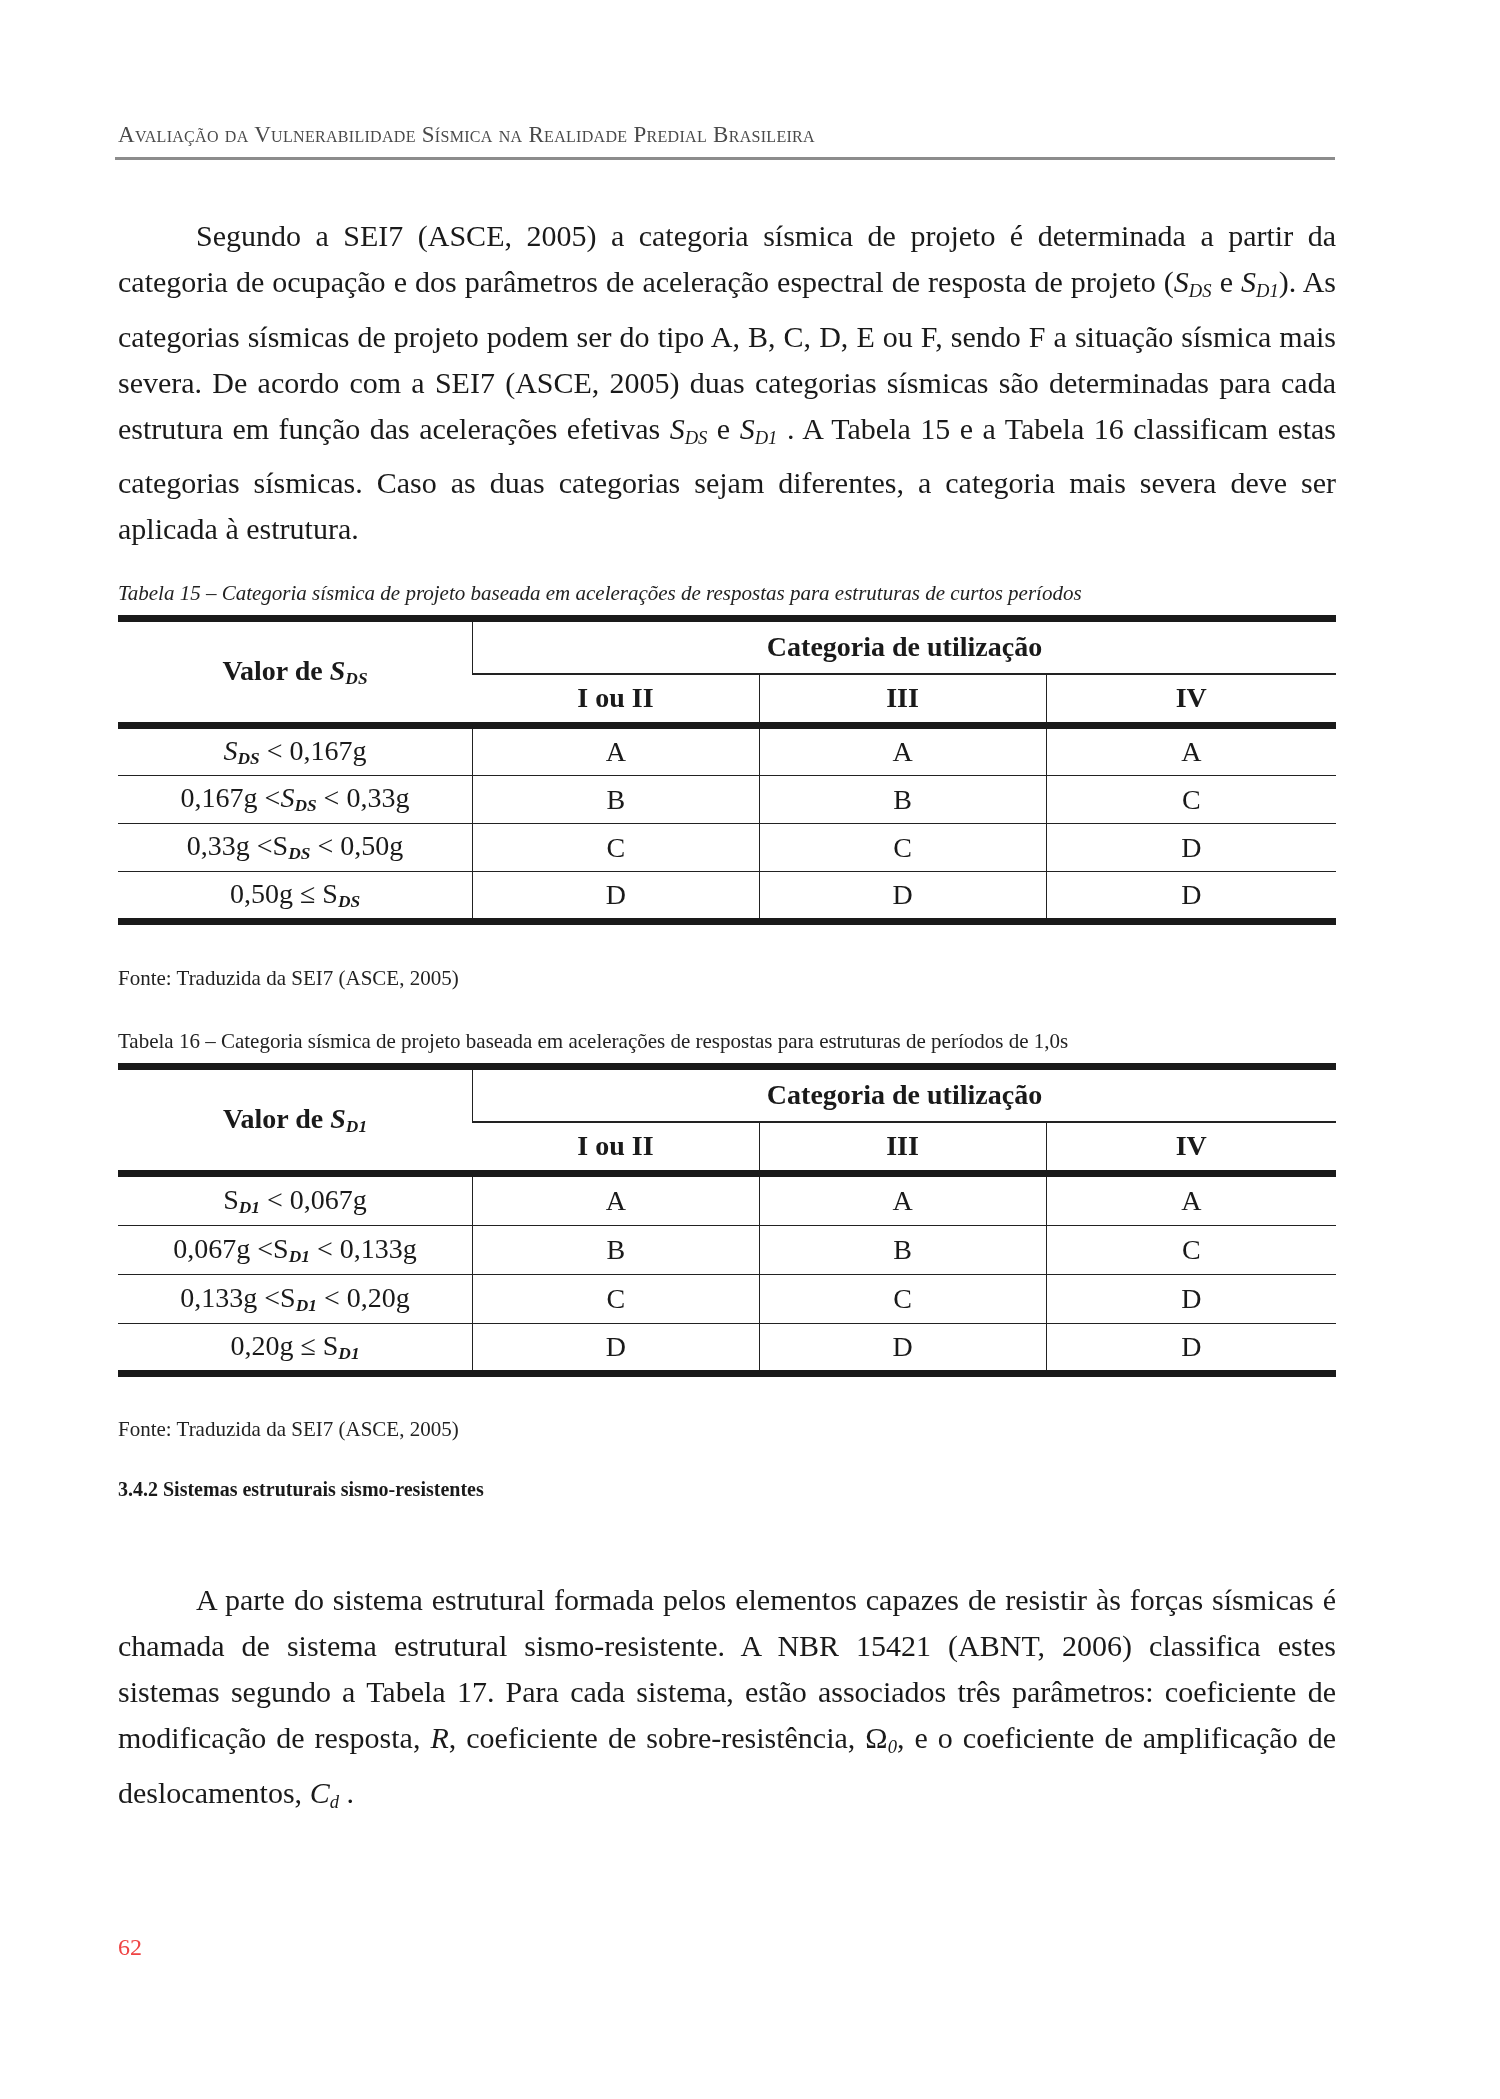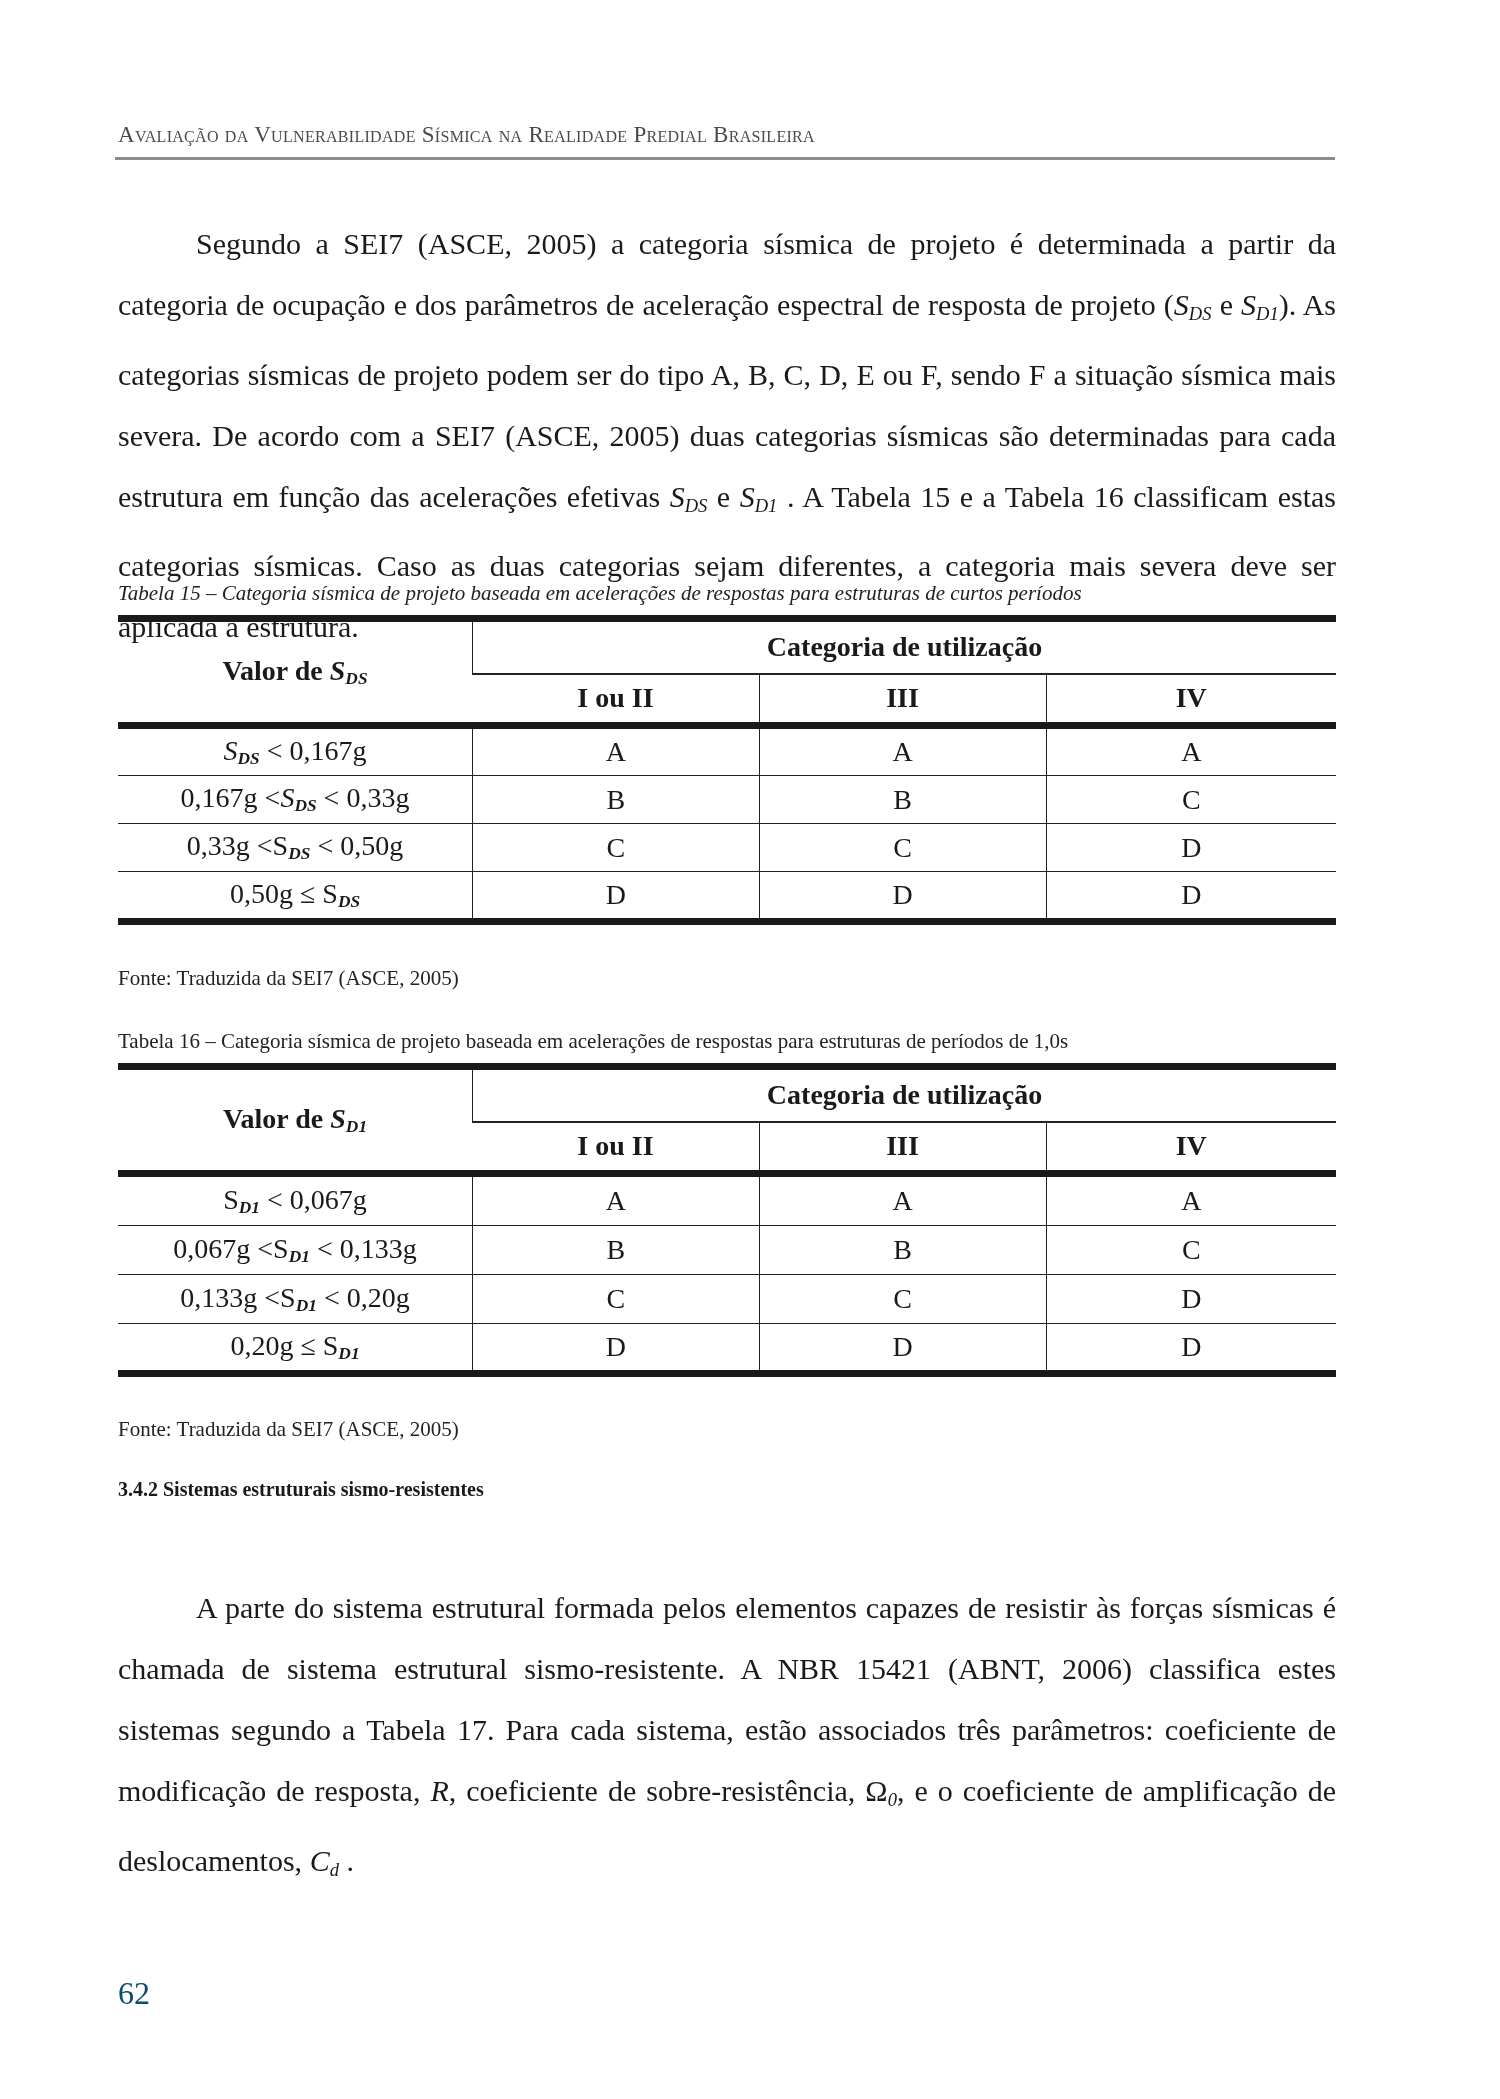--- a/index.html
+++ b/index.html
@@ -1,38 +1,38 @@
 <!DOCTYPE html>
 <html><head>
   <meta charset="utf-8">
   <style>
     html, body { margin: 0; padding: 0; background: #ffffff; }
     body { width: 1500px; height: 2099px; position: relative; overflow: hidden; color: #1a1a1a;
            font-family: "Liberation Serif", "DejaVu Serif", serif; }
     .running-head { position: absolute; left: 118px; top: 122px; font-size: 23px; color: #4a4a4a;
                     font-variant: small-caps; letter-spacing: 0.3px; }
     .head-rule { position: absolute; left: 115px; top: 157px; width: 1220px; height: 3px; background: #8c8c8c; }
-    .para { position: absolute; left: 118px; width: 1218px; font-size: 30px; line-height: 61px;
+    .para { position: absolute; left: 118px; width: 1218px; font-size: 30px; line-height: 46px;
             text-align: justify; text-indent: 78px; margin: 0; }
     .para i { font-style: italic; }
     .sub { font-size: 0.62em; vertical-align: -0.25em; font-style: italic; }
     .sub-b { font-size: 0.62em; vertical-align: -0.25em; font-style: italic; font-weight: bold; }
     .caption { position: absolute; left: 118px; font-size: 21px; color: #222; }
     .source { position: absolute; left: 118px; font-size: 21px; color: #222; margin-top: 26px; }
     table.cat { position: absolute; left: 118px; width: 1218px; border-collapse: collapse; font-size: 28px; }
     table.cat td, table.cat th { text-align: center; border-left: 1.5px solid #222; padding: 0; }
     table.cat tr > *:first-child { border-left: none; }
     table.cat th { font-weight: bold; }
     table.cat .top-rule { border-top: 7px solid #1a1a1a; }
     table.cat .mid-rule { border-top: 2px solid #222; }
     table.cat .thick-rule { border-top: 7px solid #1a1a1a; }
     table.cat .row-rule { border-top: 1.5px solid #222; }
     table.cat .bottom-rule { border-bottom: 7px solid #1a1a1a; }
     .section-heading { position: absolute; left: 118px; top: 1478px; font-size: 20px; font-weight: bold; margin: 0; }
-    .page-number { position: absolute; left: 118px; top: 1975px; font-size: 32px; color: #0c4a6e; }
+    .page-number { position: absolute; left: 118px; top: 1934px; font-size: 24px; color: #ef4444; }
   </style>
 </head>
 <body>
 
 <div class="running-head">Avaliação da Vulnerabilidade Sísmica na Realidade Predial Brasileira</div>
 <div class="head-rule"></div>
 
 <p class="para" style="top:213px;"><span>Segundo a SEI7 (ASCE, 2005) a categoria sísmica de projeto é determinada a partir da categoria de ocupação e dos parâmetros de aceleração espectral de resposta de projeto (</span><i>S</i><span class="sub">DS</span><span> e </span><i>S</i><span class="sub">D1</span><span>). As categorias sísmicas de projeto podem ser do tipo A, B, C, D, E ou F, sendo F a situação sísmica mais severa. De acordo com a SEI7 (ASCE, 2005) duas categorias sísmicas são determinadas para cada estrutura em função das acelerações efetivas </span><i>S</i><span class="sub">DS</span><span> e </span><i>S</i><span class="sub">D1</span><span> . A Tabela 15 e a Tabela 16 classificam estas categorias sísmicas. Caso as duas categorias sejam diferentes, a categoria mais severa deve ser aplicada à estrutura.</span></p>
 
 <div class="caption" style="top:581px;font-style:italic;">Tabela 15 – Categoria sísmica de projeto baseada em acelerações de respostas para estruturas de curtos períodos</div>

